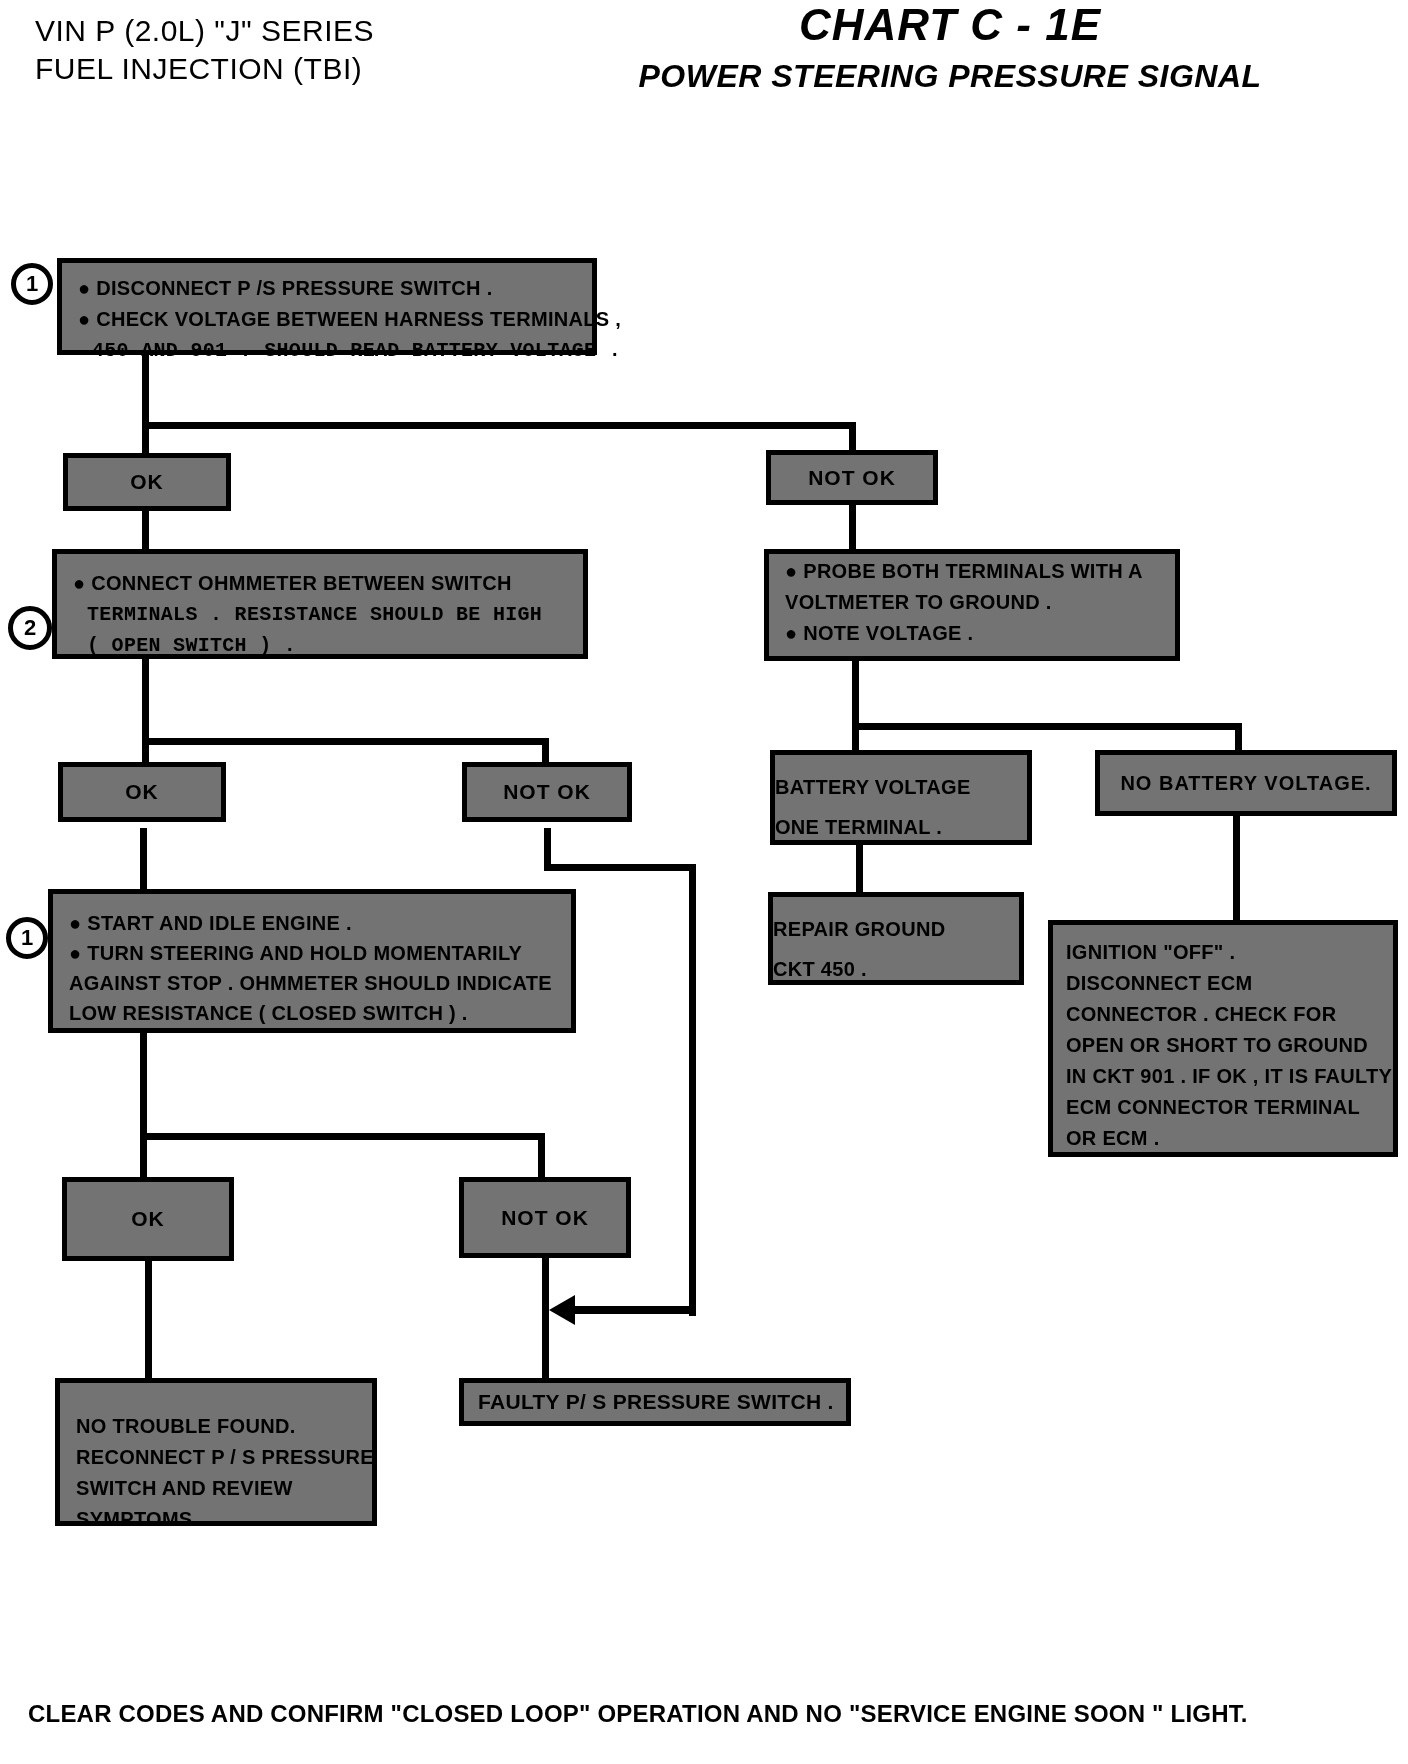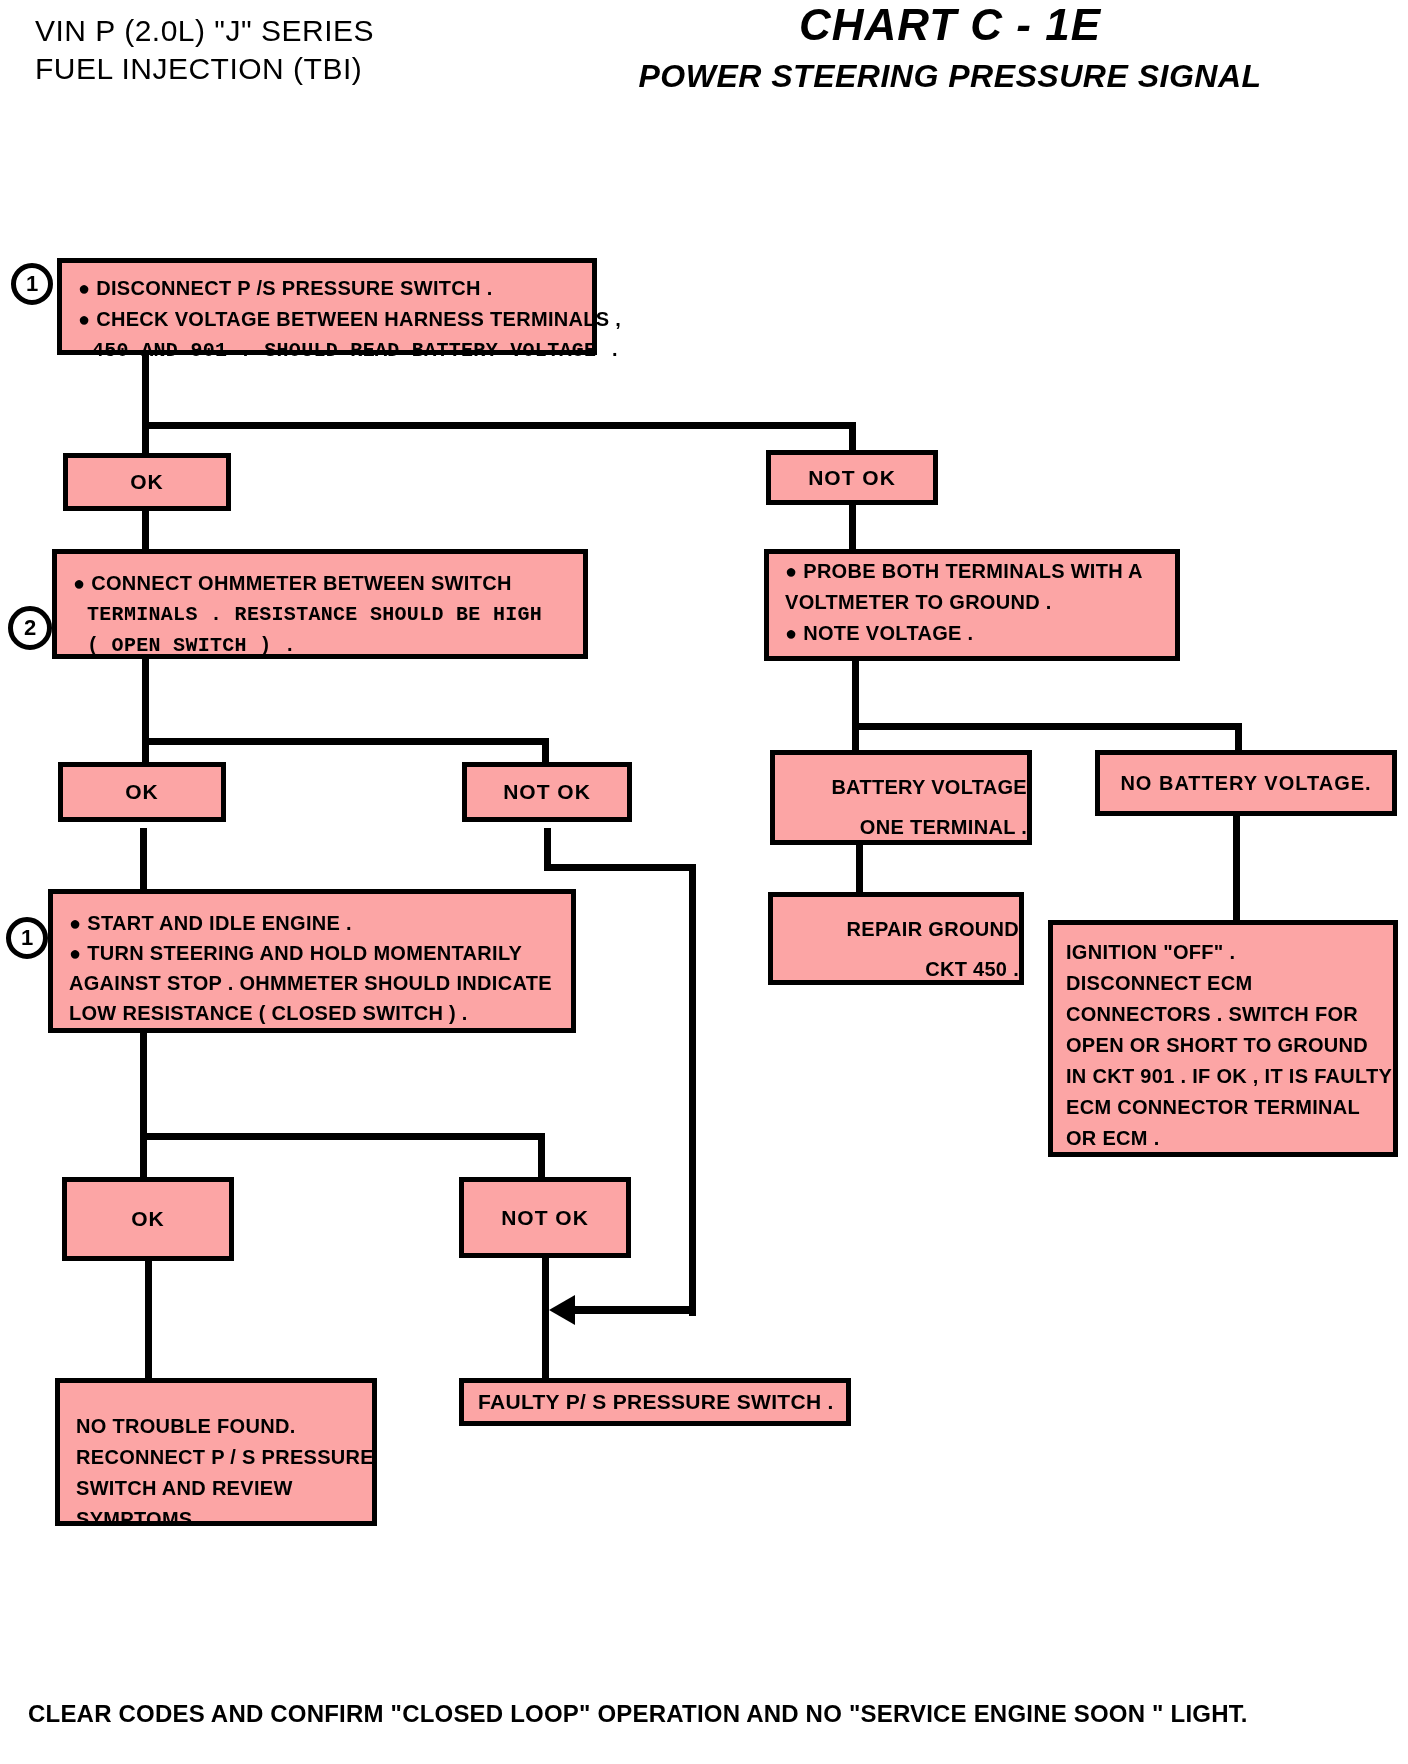--- a/index.html
+++ b/index.html
@@ -19,33 +19,33 @@
   }
   .hdr-right{
     position:absolute;left:600px;top:0;width:700px;text-align:center;font-style:italic;
   }
   .hdr-title{font-size:44px;font-weight:700;letter-spacing:1px;line-height:50px;}
   .hdr-sub{font-size:32px;font-weight:700;letter-spacing:0.5px;line-height:40px;margin-top:6px;}
   
   .node{
     position:absolute;
     border:5px solid #000;
-    background:#fca5a5;
+    background:#737373;
     box-sizing:border-box;
     font-weight:700;
     font-size:20px;
     letter-spacing:0.3px;
   }
   .node.text{padding:10px 8px 6px 16px;}
   .node.text .ln{line-height:31px;white-space:nowrap;}
   .node.decision{
     display:flex;align-items:center;justify-content:center;
     font-size:21px;letter-spacing:1px;
   }
-  .node.center{ text-align:right; padding-top:12px;}
+  .node.center{ text-align:left; padding-top:12px;}
   .node.center .ln{line-height:40px;white-space:nowrap;}
   .indent{padding-left:14px;font-family:Liberation Mono, monospace;}
   
   .badge{
     position:absolute;
     width:42px;height:42px;
     border:5px solid #000;border-radius:50%;
     box-sizing:border-box;
     display:flex;align-items:center;justify-content:center;
     font-size:22px;font-weight:700;background:#fff;
@@ -159,21 +159,21 @@
   </div>
 
   <div class="node center" style="left:768px;top:892px;width:256px;height:93px">
     <div class="ln">REPAIR GROUND</div>
     <div class="ln">CKT 450 .</div>
   </div>
 
   <div class="node text" style="left:1048px;top:920px;width:350px;height:237px;padding-top:12px;padding-left:13px">
     <div class="ln">IGNITION "OFF" .</div>
     <div class="ln">DISCONNECT  ECM</div>
-    <div class="ln">CONNECTORS . SWITCH FOR</div>
+    <div class="ln">CONNECTOR . CHECK FOR</div>
     <div class="ln">OPEN OR SHORT TO GROUND</div>
     <div class="ln">IN CKT 901 . IF OK , IT IS FAULTY</div>
     <div class="ln">ECM CONNECTOR TERMINAL</div>
     <div class="ln">OR ECM .</div>
   </div>
 
   <div class="node decision" style="left:62px;top:1177px;width:172px;height:84px">OK</div>
   <div class="node decision" style="left:459px;top:1177px;width:172px;height:81px">NOT OK</div>
 
   <div class="node text" style="left:55px;top:1378px;width:322px;height:148px;padding-top:28px">

